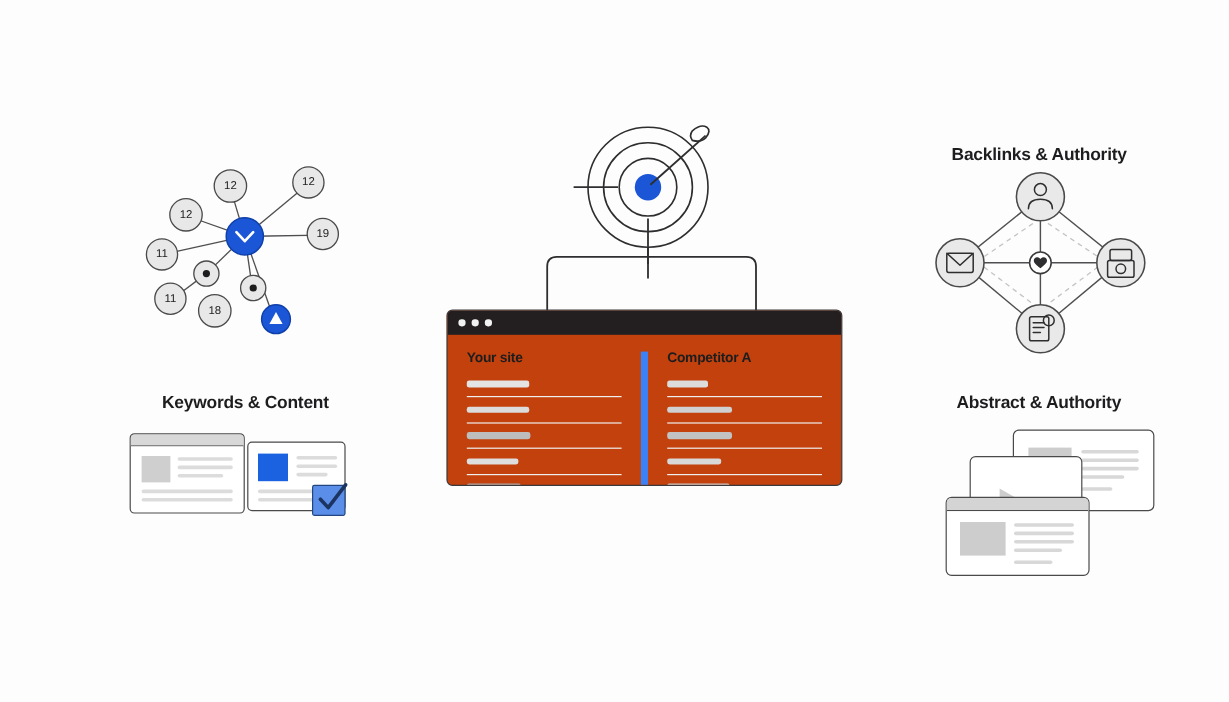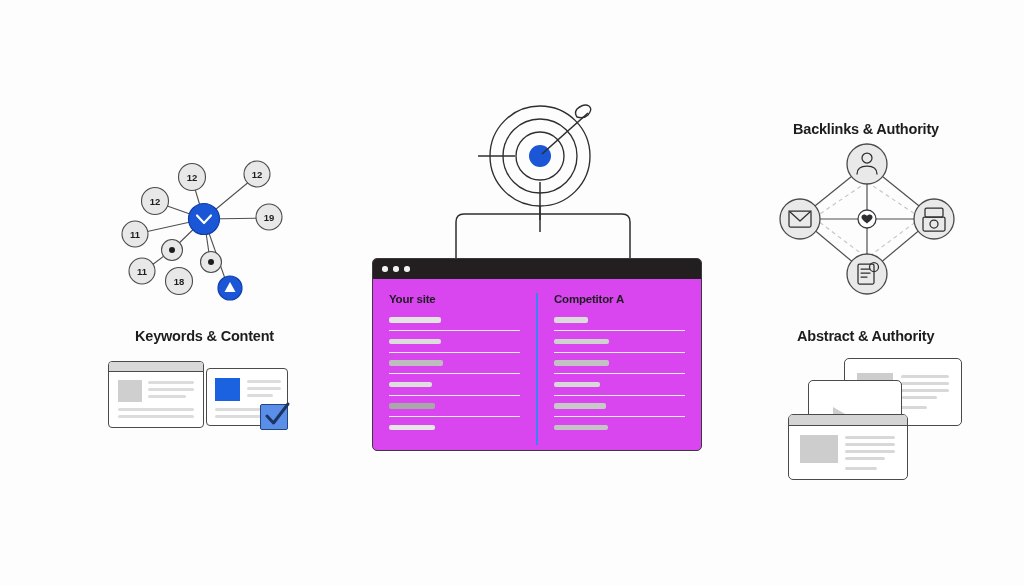--- a/index.html
+++ b/index.html
@@ -34,24 +34,23 @@
     font-size: 13.5px;
     color: #2b2b2d;
     white-space: nowrap;
     letter-spacing: -0.1px;
   }
 
   
   #network-graph {
     position: absolute;
     left: 104px;
-    top: 154px;
+    top: 132px;
     width: 190px;
     height: 155px;
-    font-weight: bold;
   }
   #network-graph svg { display: block; overflow: visible; }
 
   .node-circle-grey {
     fill: #e8e8e8;
     stroke: #4a4a4a;
     stroke-width: 1.1;
   }
   .node-circle-blue {
     fill: #1a56d6;
@@ -165,22 +164,22 @@
     stroke: #2e2e30;
     stroke-width: 1.5;
   }
 
   
   #browser-window {
     position: absolute;
     left: 372px;
     top: 258px;
     width: 330px;
-    height: 193px;
-    background: #d946ef;
+    height: 147px;
+    background: #c2410c;
     border: 1.5px solid #3a3a3c;
     border-radius: 5px;
     overflow: hidden;
   }
   #browser-titlebar {
     height: 20px;
     background: #231f20;
     display: flex;
     align-items: center;
     padding-left: 9px;
@@ -195,21 +194,21 @@
   #browser-body {
     display: flex;
     height: 172px;
     padding: 14px 0 6px 0;
   }
   .compare-col {
     flex: 1;
     padding: 0 16px;
     position: relative;
   }
-  .compare-col + .compare-col { border-left: 2px solid #3b82f6; }
+  .compare-col + .compare-col { border-left: 6px solid #3b82f6; }
   .col-header {
     font-size: 11.5px;
     font-weight: bold;
     color: #1d1d1f;
     letter-spacing: -0.2px;
     margin-bottom: 11px;
     white-space: nowrap;
   }
   .row-wrap {
     position: relative;

